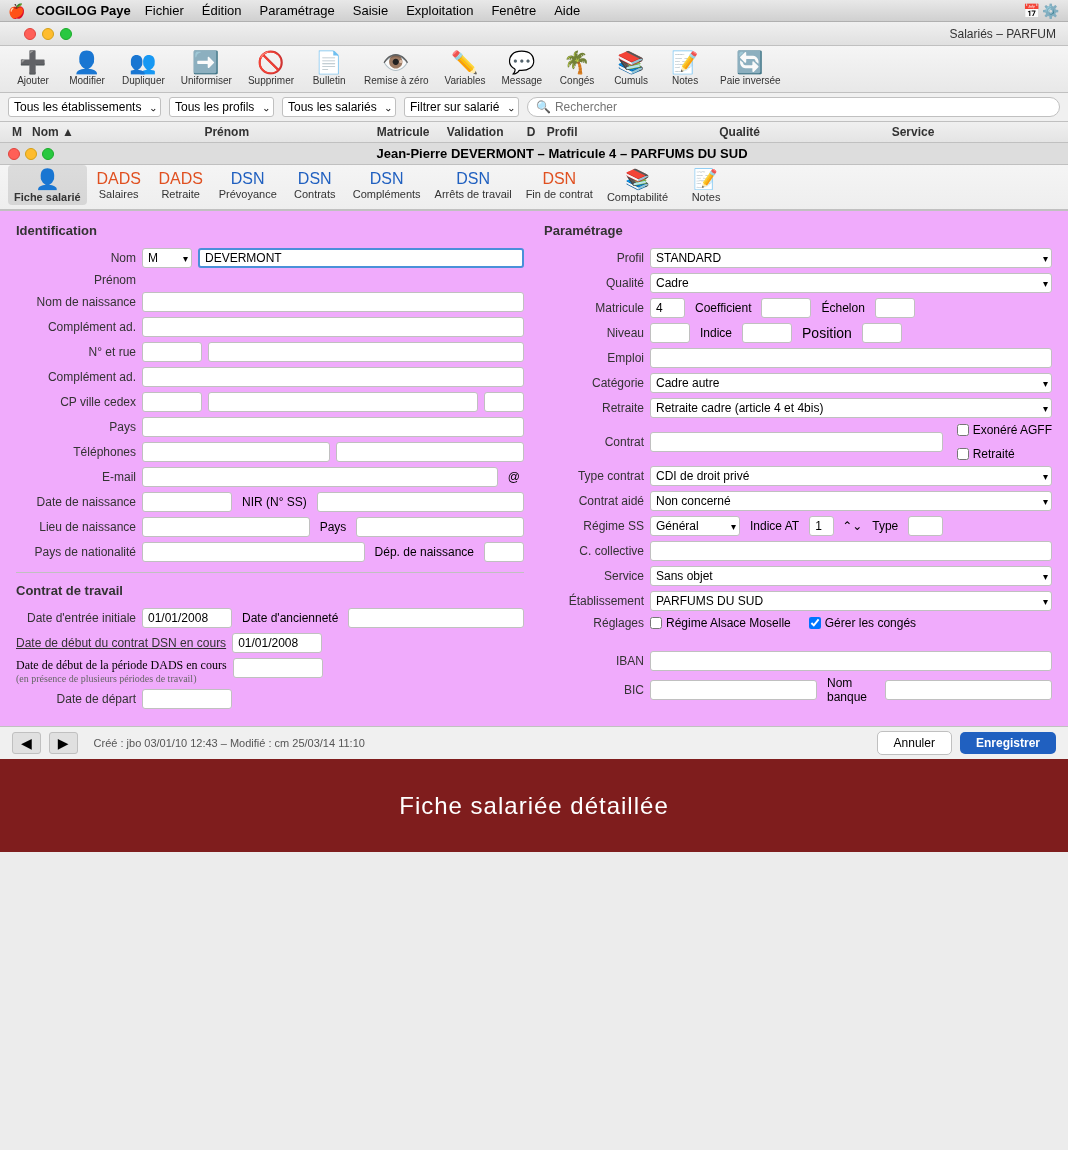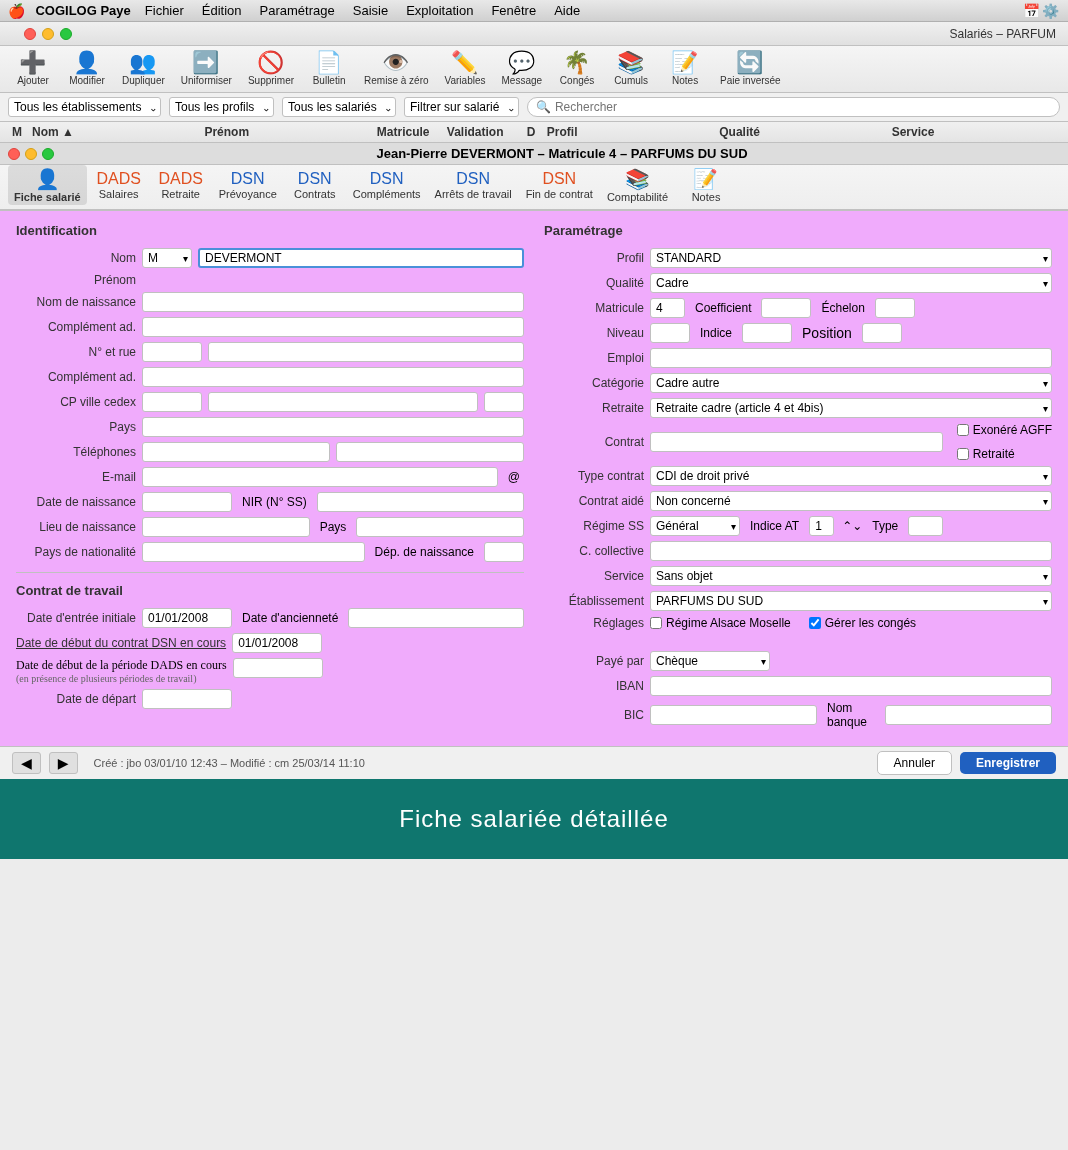--- a/index.html
+++ b/index.html
@@ -129,23 +129,23 @@
       display: flex; align-items: center; padding: 4px 12px; gap: 8px;
     }
     .nav-arrow { background: #e0e0e0; border: 1px solid #c0c0c0; border-radius: 3px; padding: 2px 8px; cursor: pointer; font-size: 14px; }
     .status-text { font-size: 11px; color: #555; margin-left: 8px; }
     .spacer { flex: 1; }
     .btn-cancel { background: white; border: 1px solid #c0c0c0; border-radius: 5px; padding: 4px 16px; cursor: pointer; font-size: 12px; }
     .btn-save { background: #2060c0; color: white; border: none; border-radius: 5px; padding: 4px 16px; cursor: pointer; font-size: 12px; font-weight: bold; }
 
     
     .footer {
-      background: #0f766e;
+      background: #7f1d1d;
       display: flex; align-items: center; justify-content: center;
-      height: 80px;
+      height: 93px;
     }
     .footer-text { color: white; font-size: 24px; font-weight: 300; letter-spacing: 1px; }
   </style>
 </head>
 <body>
 
 <div class="menubar">
   <span class="menubar-apple">🍎</span>
   <span class="menubar-app">COGILOG Paye</span>
   <span class="menubar-item">Fichier</span>
@@ -573,28 +573,20 @@
         <span>Régime Alsace Moselle</span>
       </label>
       <label class="checkbox-label" style="margin-left:12px;">
         <input type="checkbox" checked="" style="">
         <span>Gérer les congés</span>
       </label>
     </div>
 
     <div style="height:16px;"></div>
 
-    <div class="r-field-row">
-      <span class="r-field-label">Payé par</span>
-      <div class="select-wrap" style="width:120px">
-        <select class="field-select" style="width:120px">
-          <option>Chèque</option>
-        </select>
-      </div>
-    </div>
 
     <div class="r-field-row">
       <span class="r-field-label">IBAN</span>
       <input type="text" class="r-field-input r-field-full" style="">
     </div>
 
     <div class="r-field-row">
       <span class="r-field-label">BIC</span>
       <input type="text" class="r-field-input" style="flex: 1 1 0%;">
       <span style="font-size:12px;padding:0 4px;">Nom banque</span>

